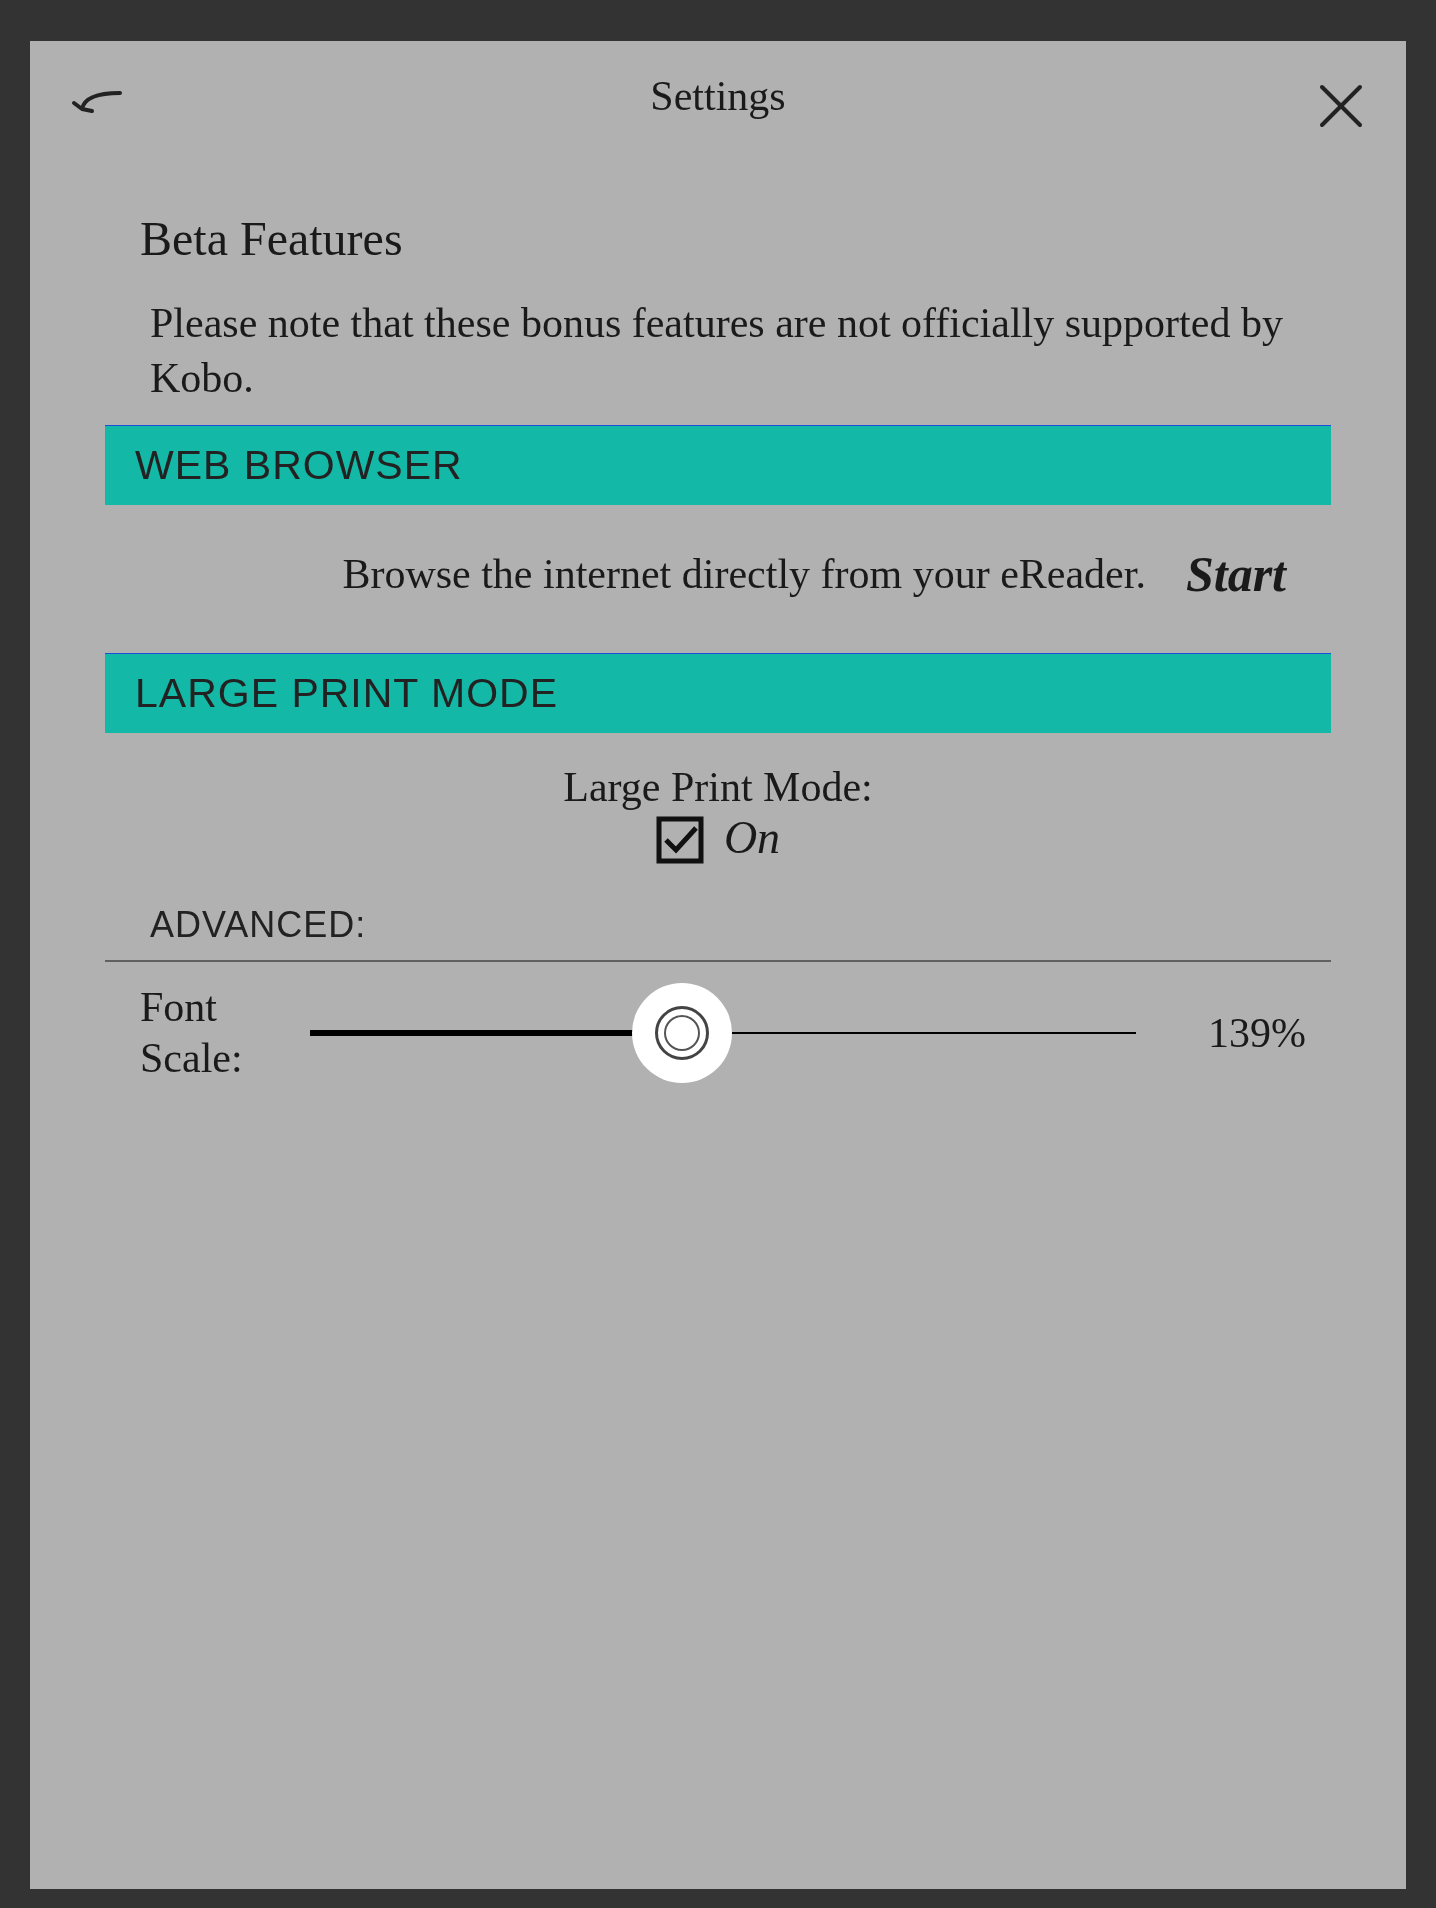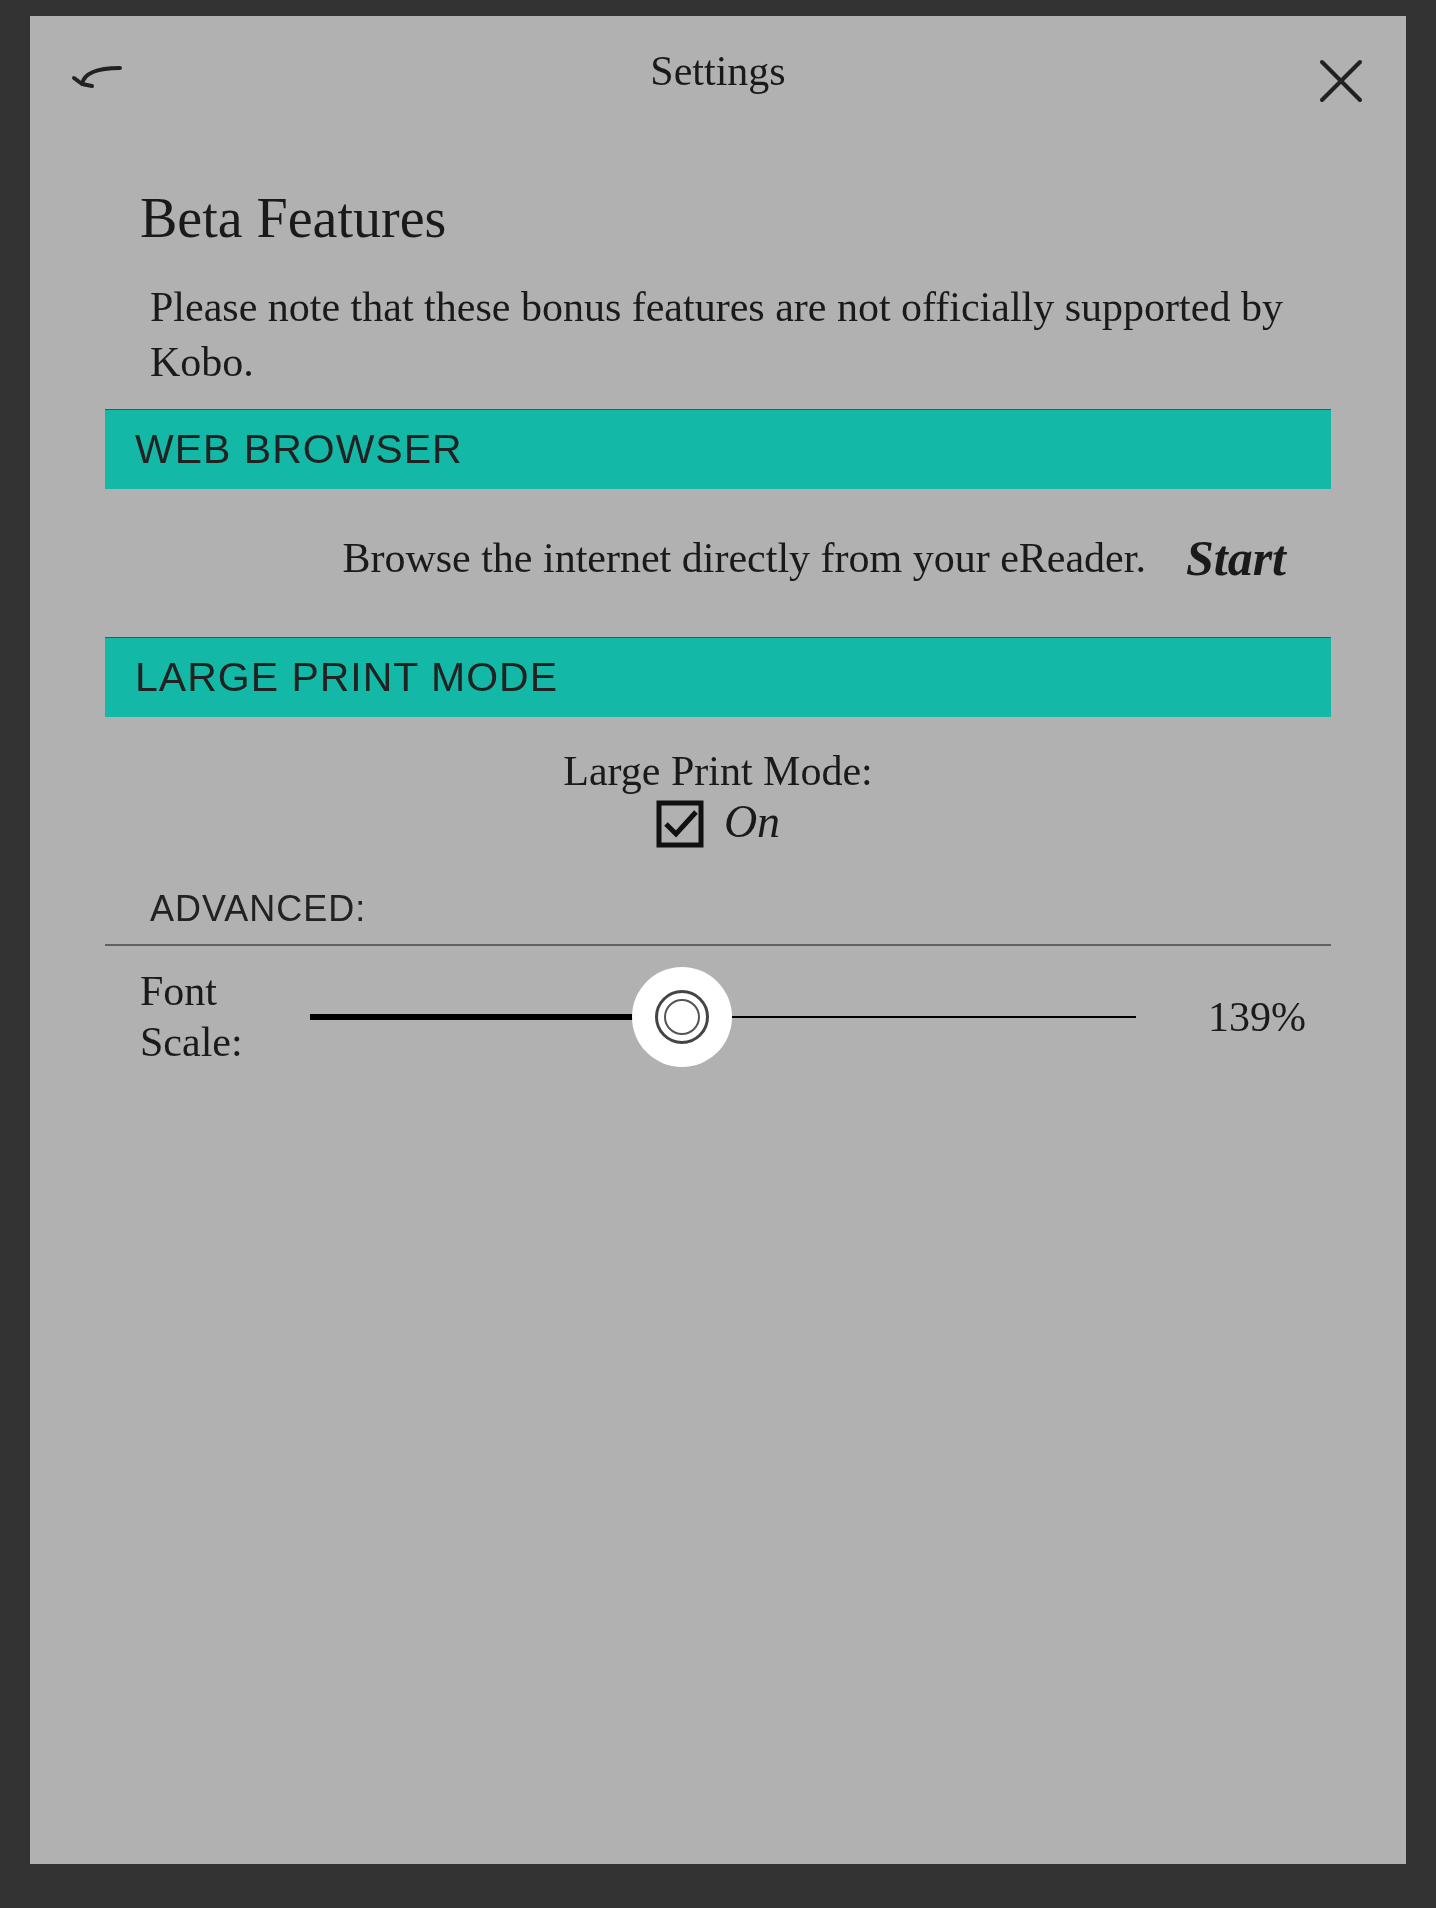--- a/index.html
+++ b/index.html
@@ -5,21 +5,21 @@
   * { box-sizing: border-box; margin: 0; padding: 0; }
   html, body { width: 1436px; height: 1908px; }
   body {
     background: #333333;
     font-family: Georgia, 'Times New Roman', serif;
     color: #1a1a1a;
   }
   .screen {
     position: absolute;
     left: 30px;
-    top: 16px;
+    top: 41px;
     width: 1376px;
     height: 1848px;
     background: #b1b1b1;
   }
   .topbar {
     position: relative;
     height: 110px;
     display: flex;
     align-items: center;
     justify-content: center;
@@ -42,21 +42,21 @@
   }
   .title {
     font-size: 42px;
     font-family: Georgia, serif;
     color: #1a1a1a;
   }
   .content {
     padding: 60px 90px 0 90px;
   }
   .page-heading {
-    font-size: 56px;
+    font-size: 48px;
     font-family: Georgia, serif;
     font-weight: normal;
     margin-bottom: 30px;
     padding-left: 20px;
   }
   .note {
     font-size: 42px;
     font-family: Georgia, serif;
     line-height: 1.3;
     padding-left: 30px;

